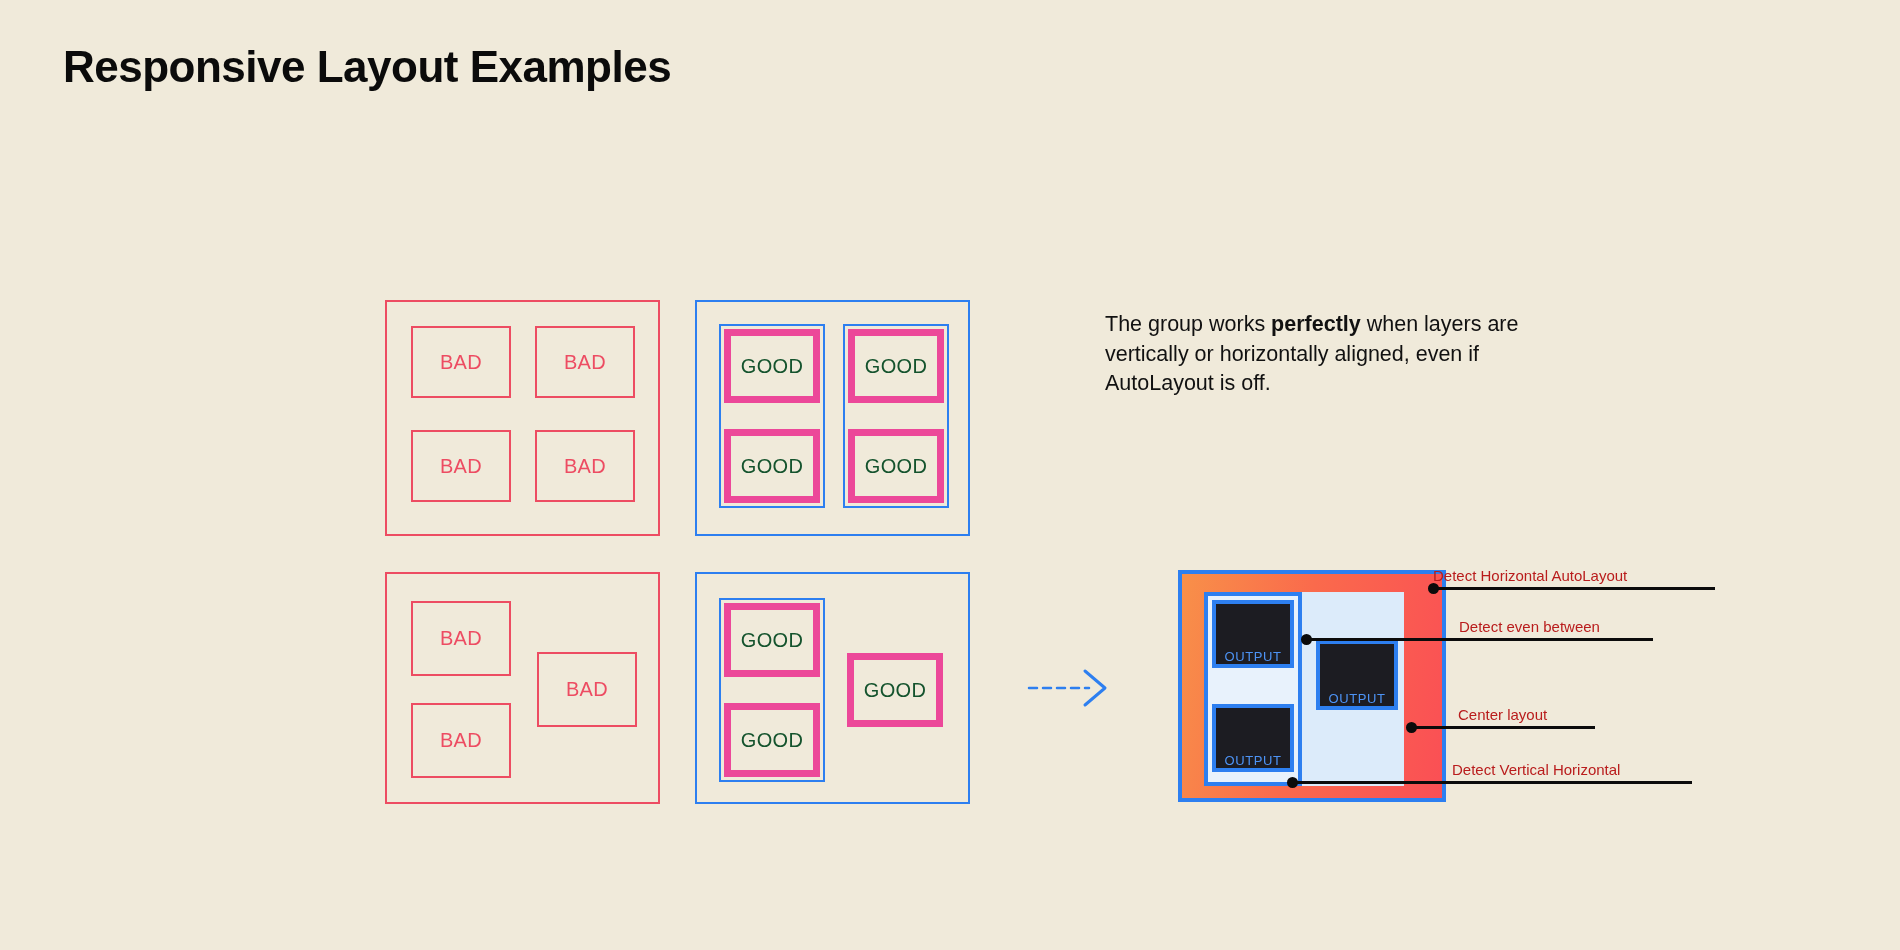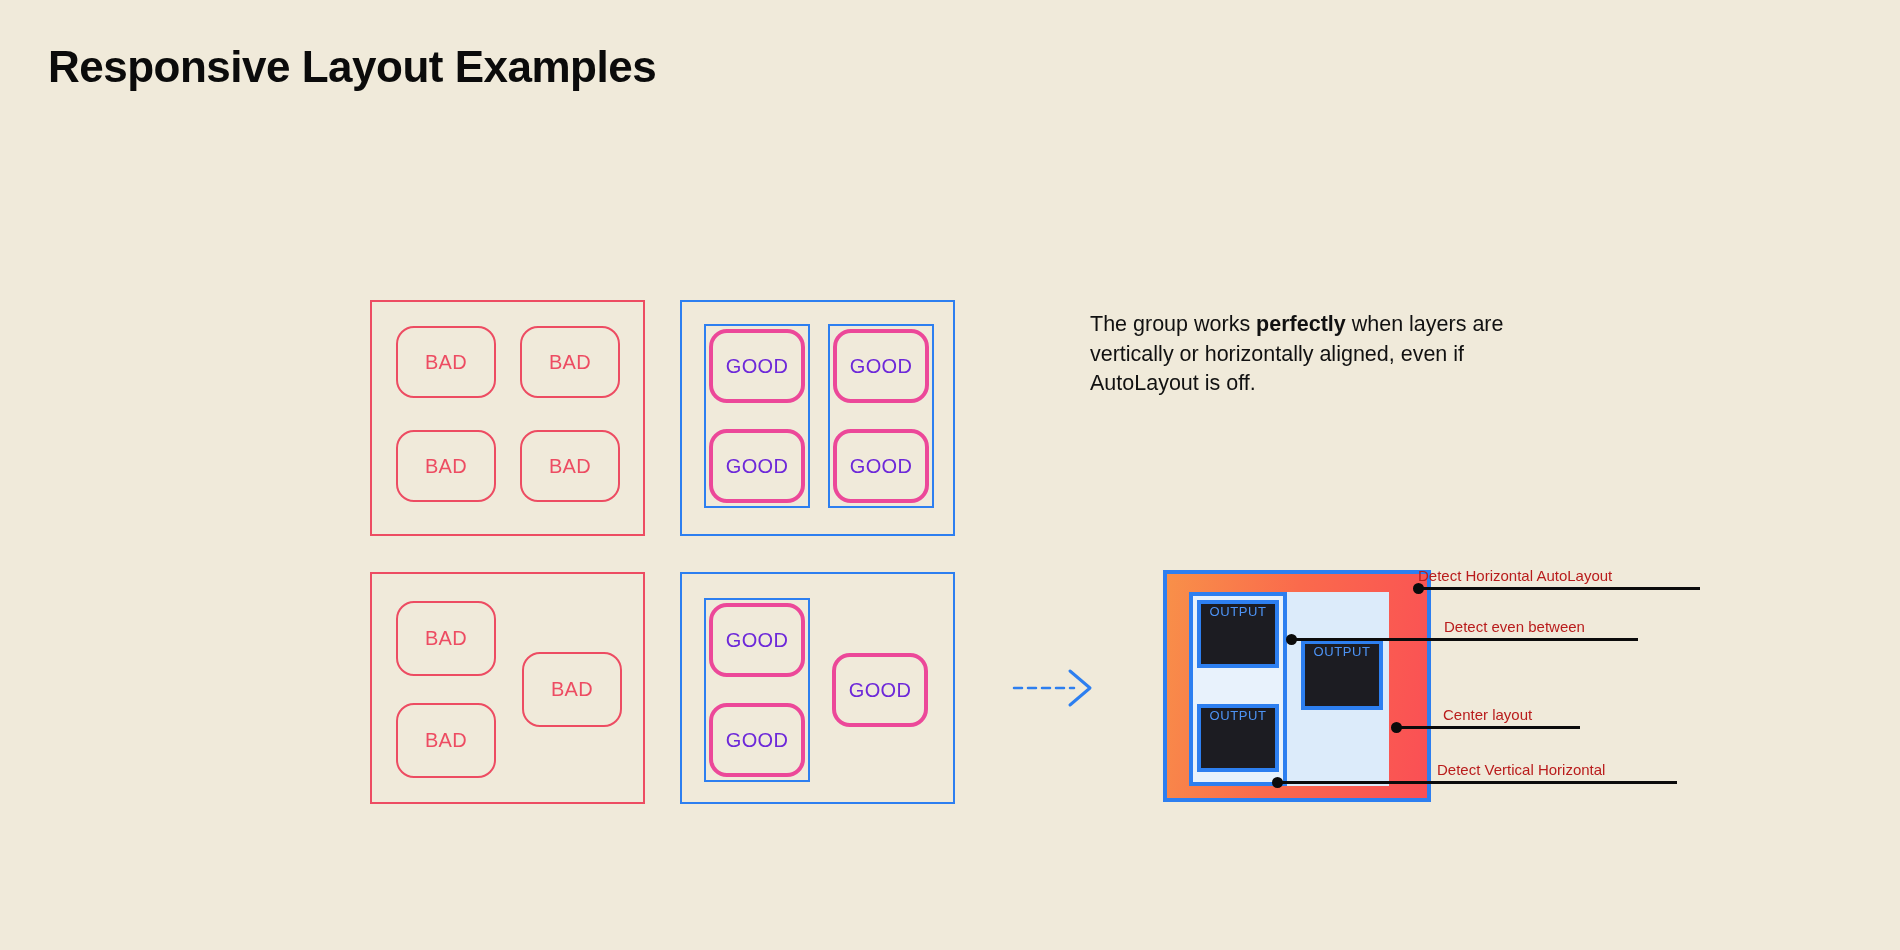--- a/index.html
+++ b/index.html
@@ -11,21 +11,21 @@
     width: 1900px;
     height: 950px;
     background: #F0EADA;
     font-family: "Liberation Sans", sans-serif;
     overflow: hidden;
     position: relative;
   }
 
   #stage {
     position: absolute;
-    left: 0; top: 0;
+    left: 15px; top: 0;
     width: 1628px;
     height: 950px;
   }
 
   
   #page-title {
     position: absolute;
     left: 48px;
     top: 42px;
     font-size: 44px;
@@ -47,29 +47,28 @@
   
   .box {
     position: absolute;
     box-sizing: border-box;
     display: flex;
     align-items: center;
     justify-content: center;
     font-size: 20px;
     letter-spacing: 0.3px;
     background: transparent;
-    border-radius: 18px;
   }
   .box.bad {
     border: 2px solid #ED4C62;
     color: #ED4C62;
   }
   .box.good {
-    border: 4px solid #ec4899;
-    color: #6d28d9;
+    border: 7px solid #ec4899;
+    color: #14532d;
   }
 
   
   .group-wrap {
     position: absolute;
     box-sizing: border-box;
     border: 2px solid #2D7FF0;
     background: transparent;
   }
 
@@ -117,21 +116,21 @@
     box-sizing: border-box;
     border: 4px solid #2D7FF0;
     background: #E8F2FC;
   }
   .dg-output {
     position: absolute;
     box-sizing: border-box;
     border: 4px solid #2D7FF0;
     background: #1C1C22;
     display: flex;
-    align-items: flex-start;
+    align-items: flex-end;
     justify-content: center;
     color: #4D93F5;
     font-size: 13px;
     letter-spacing: 0.6px;
   }
 
   
   .callout {
     position: absolute;
     height: 0;

